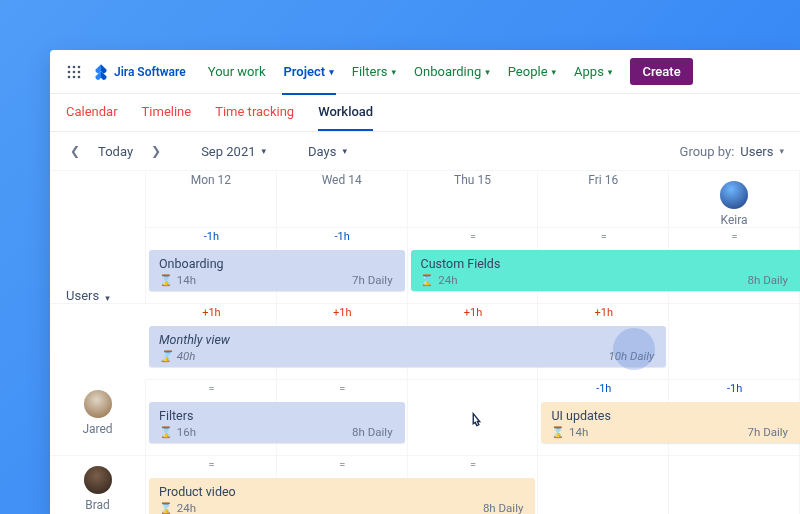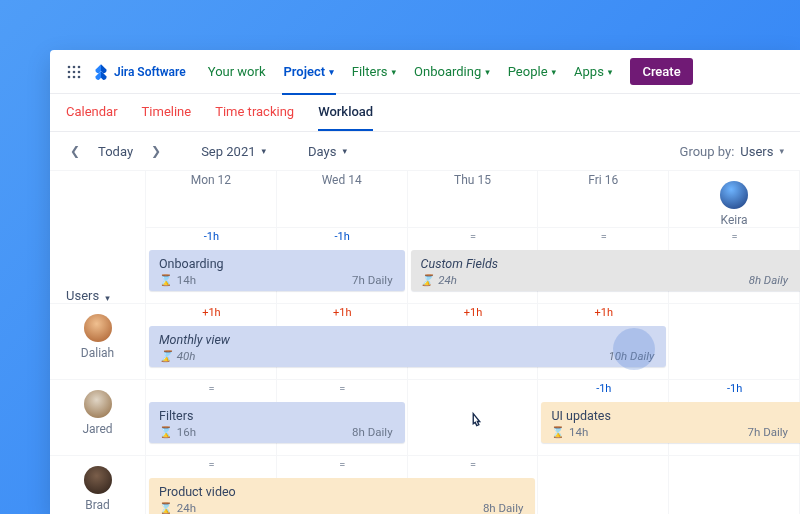--- a/index.html
+++ b/index.html
@@ -76,21 +76,21 @@
   .variance.pos { color:#de350b; }
   .variance.eq { color:#97a0af; }
   .tasks { position:absolute; left:0; right:0; top:22px; bottom:4px; }
   .task { position:absolute; border-radius:3px; padding:6px 12px 4px 10px; box-shadow:0 1px 1px rgba(9,30,66,0.1); }
   .task.cuts-right { border-top-right-radius:0; border-bottom-right-radius:0; }
   .task .title { font-size:12.5px; color:#344563; padding-bottom:2px; }
   .task .meta { display:flex; align-items:center; justify-content:space-between; font-size:11.5px; color:#6b778c; }
   .task .meta .left { display:flex; align-items:center; gap:4px; }
   .hourglass { font-size:11px; }
   .task.blue { background:#cfd9f2; }
-  .task.green { background:#e5e5e5;font-style:italic; }
+  .task.green { background:#5eead4; }
   .task.orange { background:#fbe9ca; }
   .cursor { position:absolute; width:22px; height:22px; pointer-events:none; }
   .cursor svg { width:22px; height:22px; }
   .bubble { position:absolute; width:42px; height:42px; border-radius:50%; background:rgba(82,131,215,0.28); }
 </style>
 </head>
 <body>
 
 <div class="window">
 
@@ -219,24 +219,20 @@
       <div class="meta">
               <span class="left">
                 <span class="hourglass">⌛</span>
                 <span>24h</span>
               </span>
               <span>8h Daily</span>
             </div>
           </div>
         </div>
       </div>
-      <div class="user-cell">
-        <div class="avatar av2"></div>
-        <div class="user-name">Daliah</div>
-      </div>
       <div class="row-body">
         <div class="cols">
           <div></div>
           <div></div>
           <div></div>
           <div></div>
           <div></div>
         </div>
         <div class="variances">
           <div class="variance pos">+1h</div>

